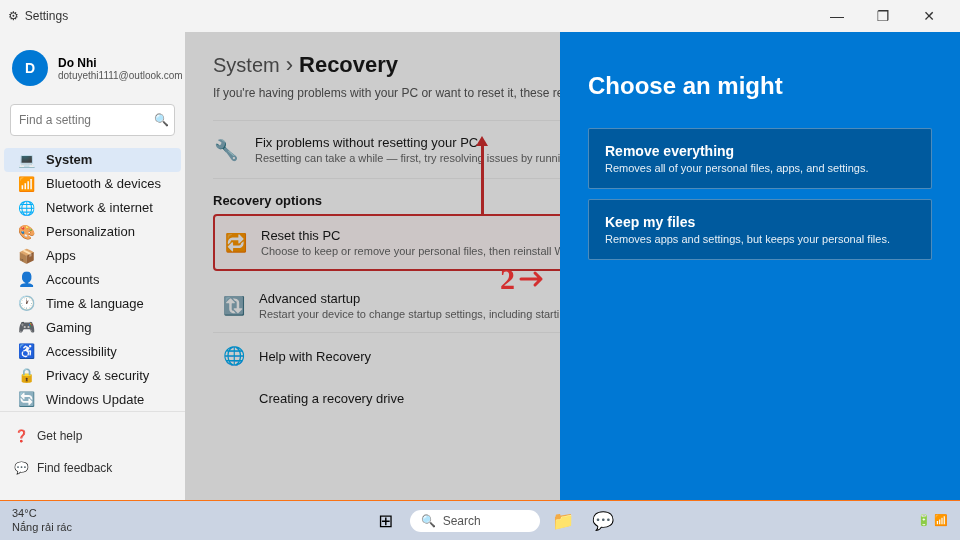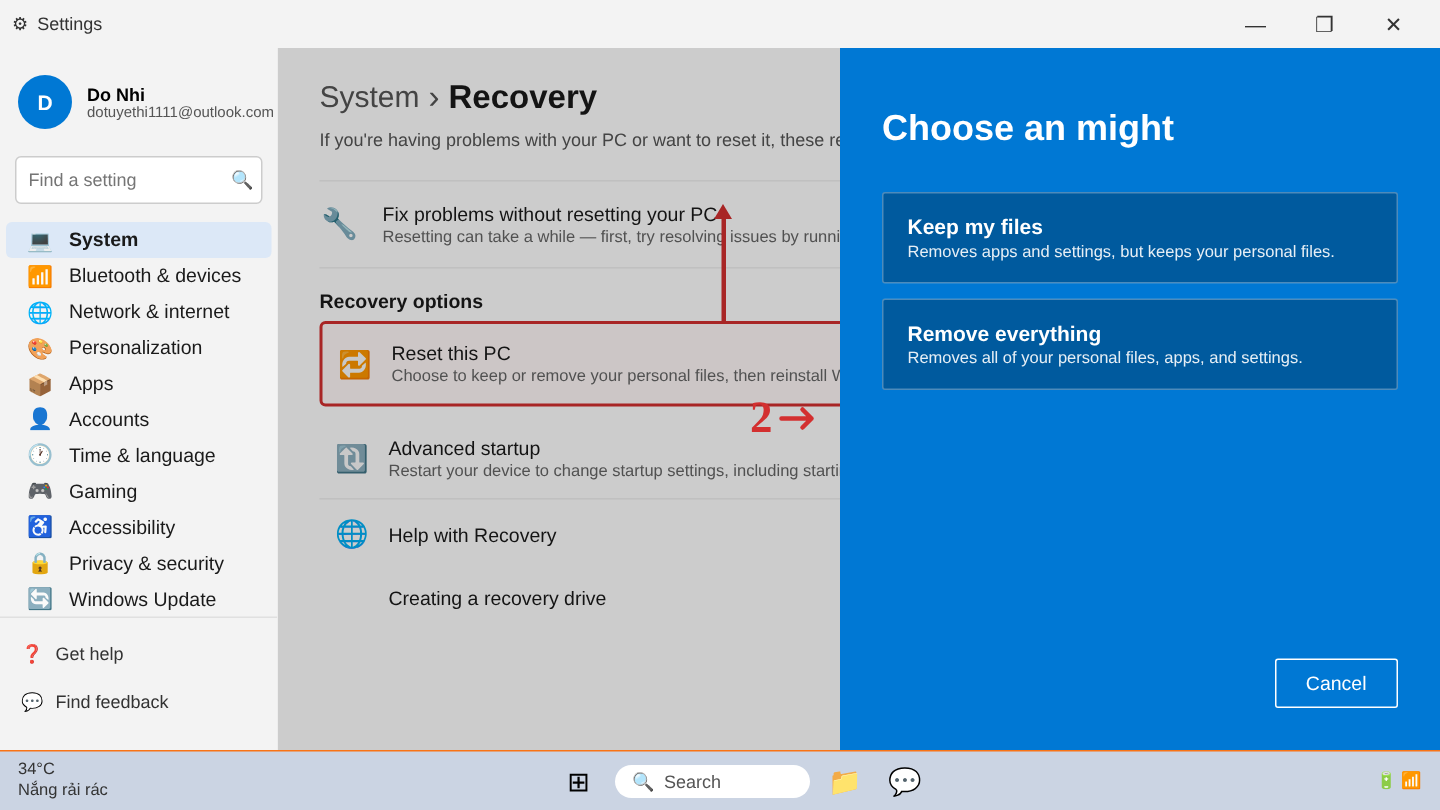--- a/index.html
+++ b/index.html
@@ -218,39 +218,36 @@
       </div>
 
     </div>
 
     <div class="content-dim"></div>
 
     <div class="overlay-panel">
       <div class="overlay-title">Choose an might</div>
 
       <button class="choice-btn">
+        <span class="choice-btn-title">Remove everything</span>
+        <span class="choice-btn-desc">Removes all of your personal files, apps, and settings.</span>
+      </button>
+
+      <button class="choice-btn">
         <span class="choice-btn-title">Keep my files</span>
         <span class="choice-btn-desc">Removes apps and settings, but keeps your personal files.</span>
-      </button>
-
-      <button class="choice-btn">
-        <span class="choice-btn-title">Remove everything</span>
-        <span class="choice-btn-desc">Removes all of your personal files, apps, and settings.</span>
       </button>
 
       <div style="position:absolute;top:230px;left:-60px;font-size:30px;font-weight:900;color:#d32f2f;font-family:serif;z-index:25;display:flex;align-items:center;gap:4px;">
         <span>2</span>
         <svg width="30" height="20" viewBox="0 0 30 20" style="display:inline-block;">
           <path d="M2 10 L22 10 M16 4 L22 10 L16 16" stroke="#d32f2f" stroke-width="3" fill="none" stroke-linecap="round" stroke-linejoin="round"></path>
         </svg>
       </div>
 
-      <div class="overlay-bottom">
-        <button class="cancel-btn">Cancel</button>
-      </div>
     </div>
 
   </div>
 </div>
 
 <div class="taskbar">
   <div class="taskbar-left">
     <span>34°C</span>
     <span>Nắng rải rác</span>
   </div>

